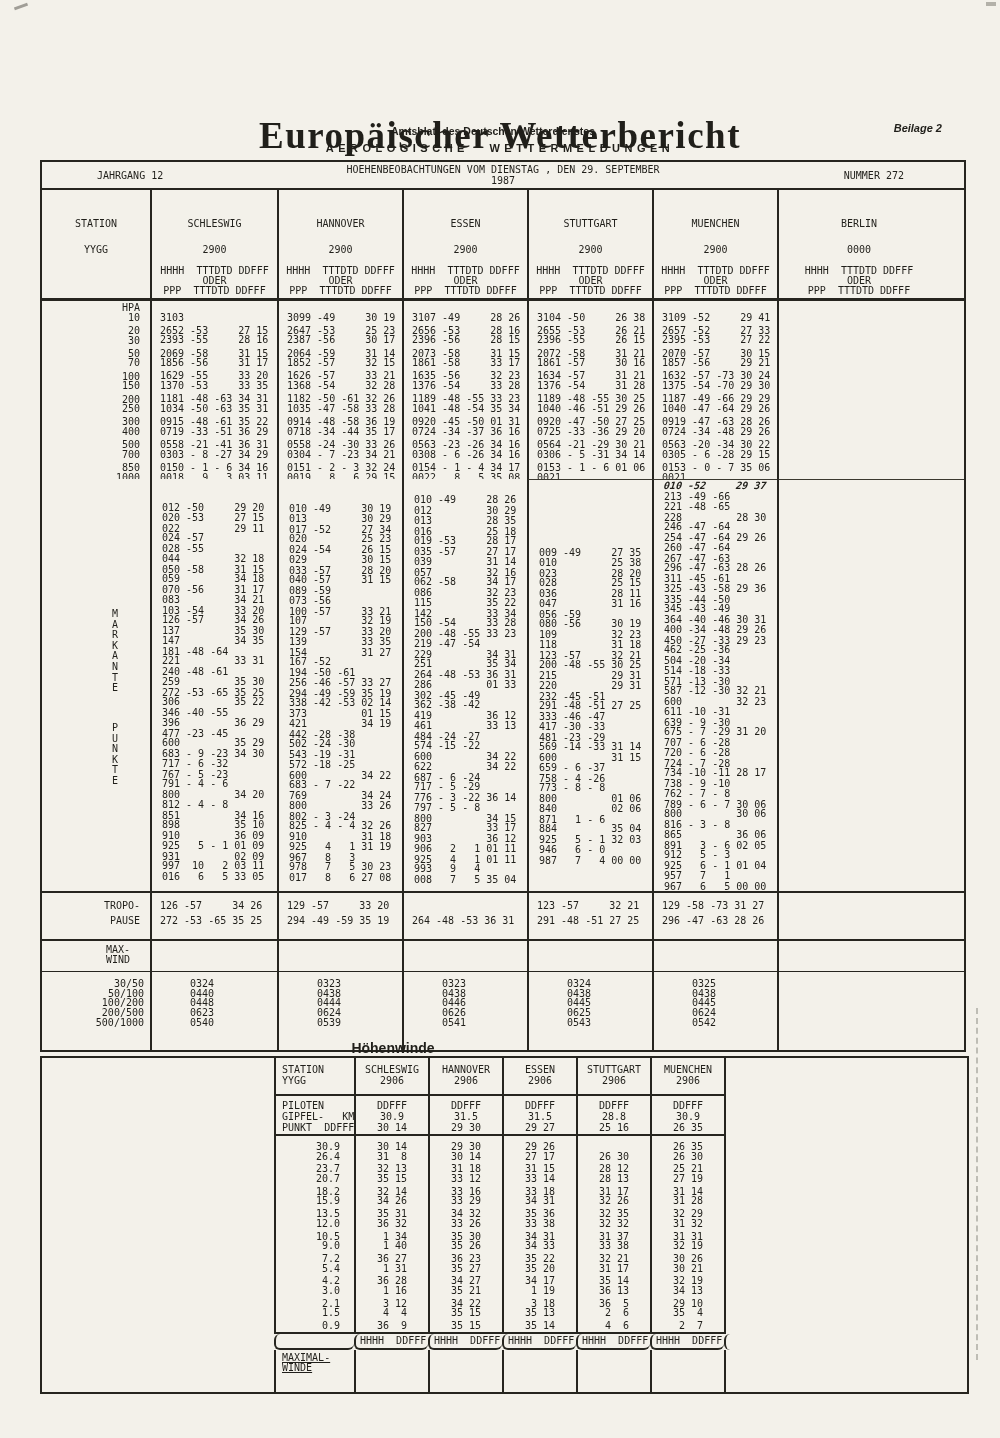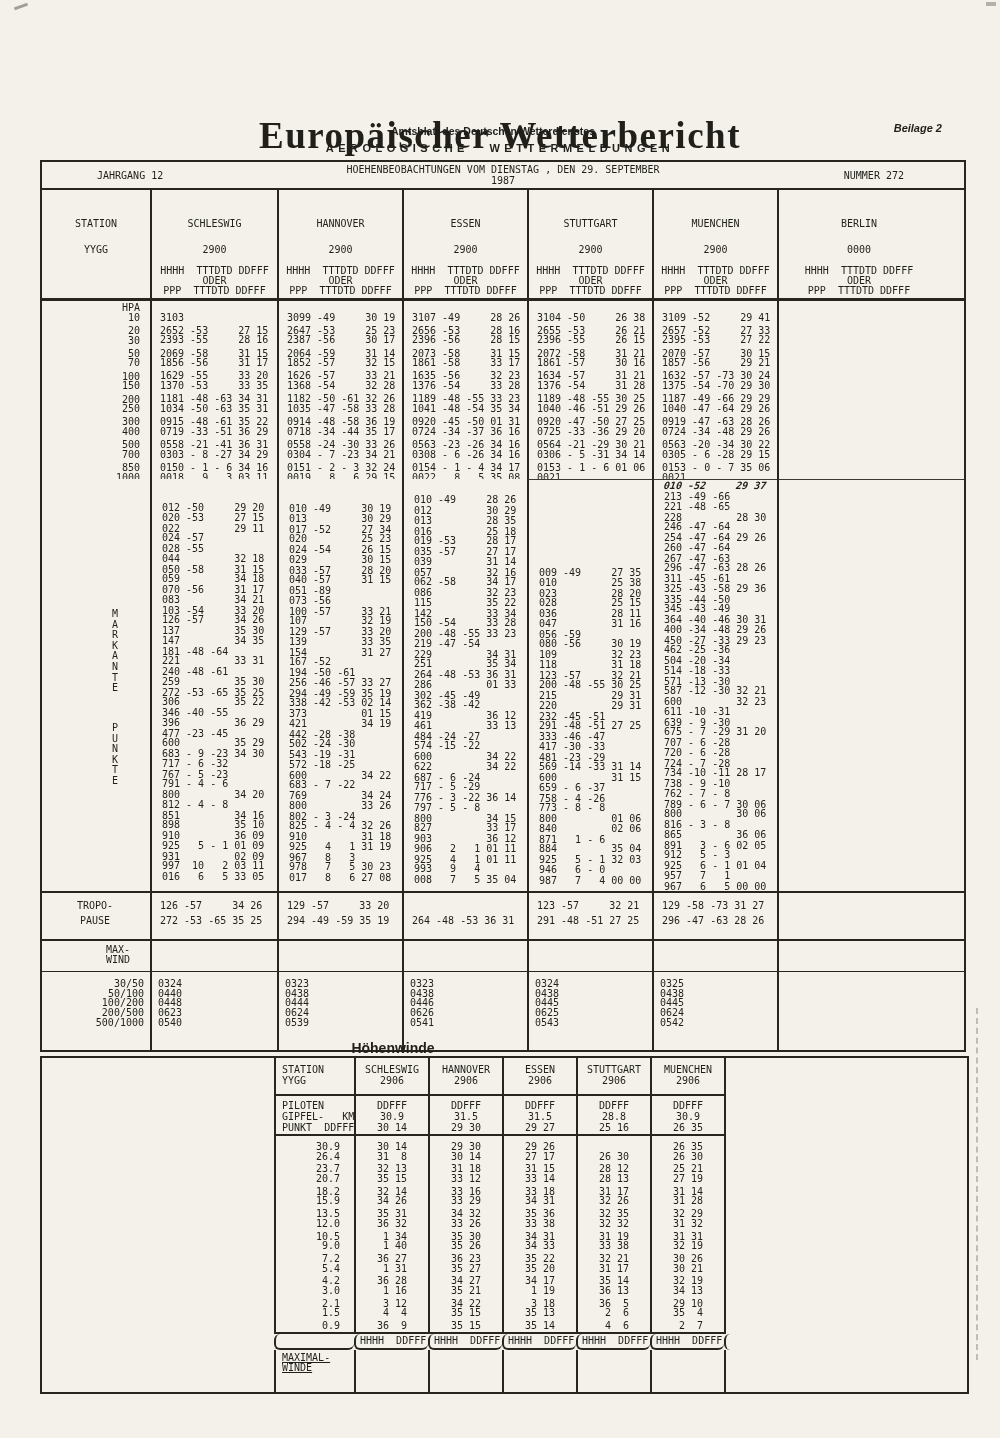--- a/index.html
+++ b/index.html
@@ -45,33 +45,33 @@
   .pcell{padding-left:8px;padding-top:11.5px;}
   .plab .ln{line-height:9.7px;height:9.7px;}
   .pcell .ln{line-height:9.7px;height:9.7px;}
   
   .mlab{}
   .vlet{position:absolute;right:32px;white-space:pre;font-family:"DejaVu Sans Mono",monospace;
         font-size:10px;line-height:10.6px;}
   .v1{top:130px;} .v2{top:244px;}
   .mcell{padding-left:10px;padding-top:2px;}
   .mc0{padding-top:24px;} .mc1{padding-top:25px;} .mc2{padding-top:16px;}
-  .mc3{padding-top:88px;} .mc4{padding-top:1px;} .mc5{padding-top:0;}
+  .mc3{padding-top:68px;} .mc4{padding-top:1px;} .mc5{padding-top:0;}
   .tl{border-top:1.5px solid #3a382f;}
   .hand{font-style:italic;font-weight:bold;transform:skewX(-7deg);}
   
   .b5 .cell{padding-top:8px;padding-left:8px;}
-  .b5 .lab{text-align:center;padding-right:10px;padding-left:8px;}
+  .b5 .lab{text-align:right;padding-right:10px;padding-left:8px;}
   .b5 .ln{margin-bottom:5px;}
   
   .b6 .lab{text-align:right;padding-right:20px;padding-top:4px;}
   .b6 .ln{line-height:10px;height:10px;}
   .b7 .cell{padding-top:7px;padding-left:6px;}
   .b7 .lab{text-align:right;padding-right:6px;padding-left:0;}
-  .b7 .ln{line-height:9.7px;height:9.7px;}
+  .b7 .ln{line-height:9.7px;height:9.7px;margin-left:32px;}
   
   .hw-title{position:absolute;top:1040px;left:16px;right:230px;text-align:center;
     font-family:"Liberation Sans",sans-serif;font-weight:bold;font-size:14px;}
   .hw{position:absolute;left:40px;top:1056px;width:925px;height:334px;border:2.5px solid #26251f;}
   .hband{display:grid;grid-template-columns:232px 80px 74px 74px 74px 74px 74px 1fr;}
   .hc{border-left:2px solid #26251f;overflow:hidden;}
   .spacer{border:none !important;}
   .tailc{border-left:2px solid #26251f;border-bottom:none !important;}
   .hh1 .hc{height:38px;border-bottom:2px solid #26251f;box-sizing:border-box;}
   .hh2 .hc{height:40px;border-bottom:2px solid #26251f;box-sizing:border-box;}
@@ -413,21 +413,21 @@
         </div>
         <div class="pair">
           <div class="ln">024 -54     26 15</div>
           <div class="ln">029         30 15</div>
         </div>
         <div class="pair">
           <div class="ln">033 -57     28 20</div>
           <div class="ln">040 -57     31 15</div>
         </div>
         <div class="pair">
-          <div class="ln">051 -89</div>
+          <div class="ln">089 -59</div>
           <div class="ln">073 -56</div>
         </div>
         <div class="pair">
           <div class="ln">100 -57     33 21</div>
           <div class="ln">107         32 19</div>
         </div>
         <div class="pair">
           <div class="ln">129 -57     33 20</div>
           <div class="ln">139         33 35</div>
         </div>
@@ -950,21 +950,21 @@
       </div>
       <div class="hc wcol">
         <div class="ln">&nbsp;</div>
         <div class="ln">26 30</div>
         <div class="ln gap">28 12</div>
         <div class="ln">28 13</div>
         <div class="ln gap">31 17</div>
         <div class="ln">32 26</div>
         <div class="ln gap">32 35</div>
         <div class="ln">32 32</div>
-        <div class="ln gap">31 19</div>
+        <div class="ln gap">31 37</div>
         <div class="ln">33 38</div>
         <div class="ln gap">32 21</div>
         <div class="ln">31 17</div>
         <div class="ln gap">35 14</div>
         <div class="ln">36 13</div>
         <div class="ln gap">36  5</div>
         <div class="ln"> 2  6</div>
         <div class="ln gap"> 4  6</div>
       </div>
       <div class="hc wcol">

